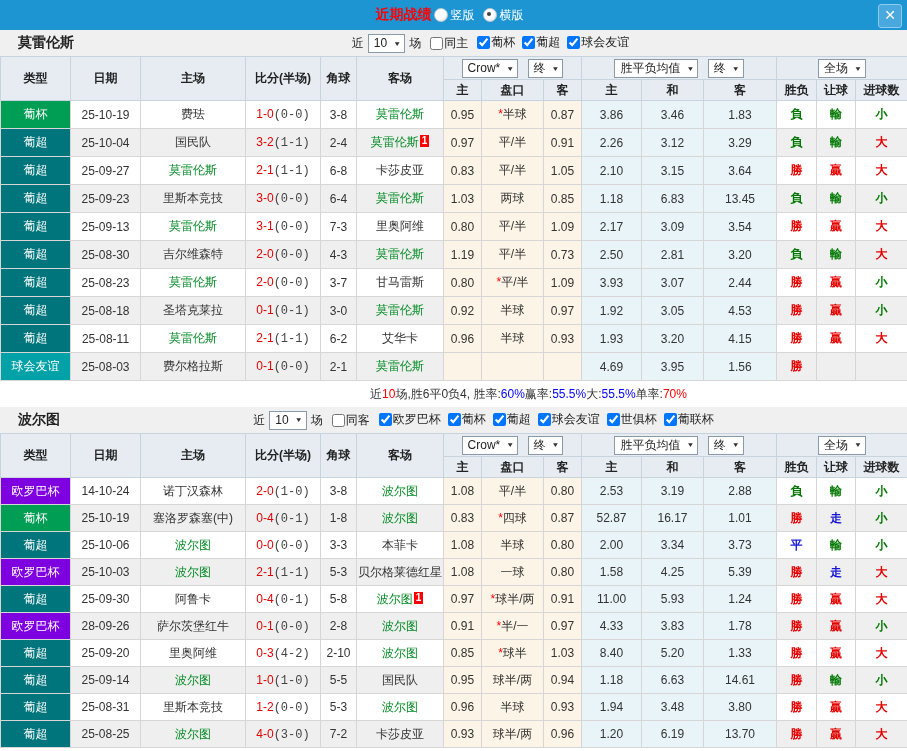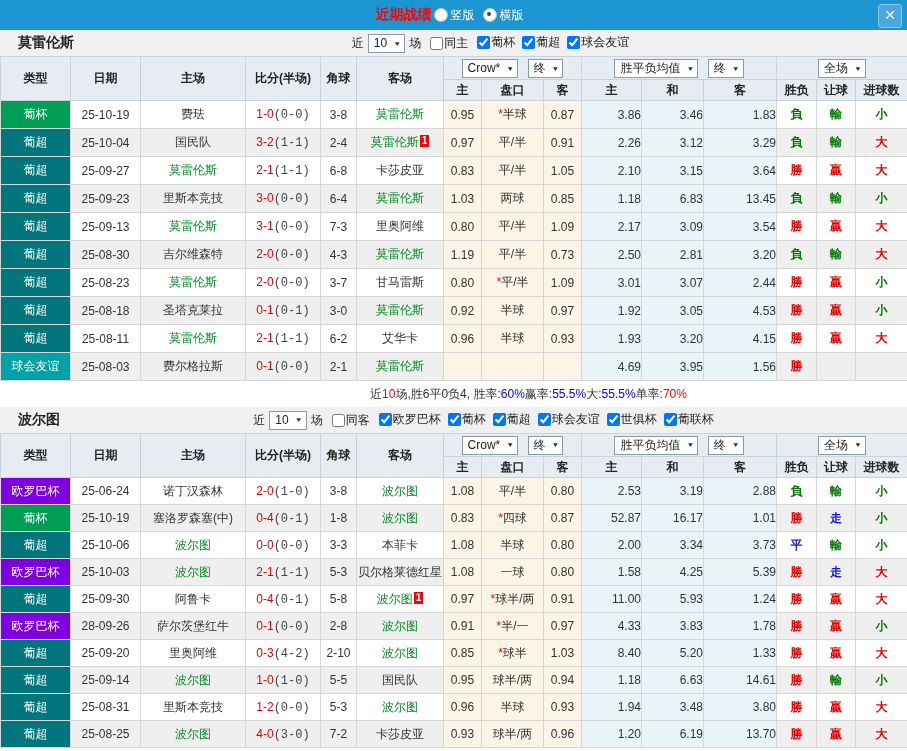--- a/index.html
+++ b/index.html
@@ -28,21 +28,21 @@
   th,td{border:1px solid #d6d6d6;text-align:center;padding:0;overflow:hidden;white-space:nowrap;}
   thead th{background:#e6ecf2;border-color:#c7d3dd;font-weight:bold;color:#222;}
   thead tr.group-row th{height:22px;}
   thead tr.sub-row th{height:20px;}
   .grp .sel{margin:0 3px;}
   tbody td{height:27px;}
   .s-1 tbody td{height:26px;}
   tr.odd  td.plain{background:#fff;}
   tr.even td.plain{background:#efefef;}
   td.cream{background:#fcf4e6;color:#333;}
-  td.blue{background:#e9f4f9;color:#333;text-align:right;}
+  td.blue{background:#e9f4f9;color:#333;}
   td.plain{color:#333;}
   .type-cell{color:#fff;}
   .tg{color:#008a22;}
   .ft{color:#e60000;}
   .ht{color:#444;font-family:Liberation Mono, monospace;}
   .star{color:#ff0000;}
   .num-badge{display:inline-block;background:#ff0000;color:#fff;font-size:10px;font-weight:bold;line-height:12px;padding:0 2px;margin-left:1px;vertical-align:text-top;}
   .res{font-weight:bold;}
   .c-r{color:#e60000;}
   .c-g{color:#007800;}
@@ -269,21 +269,21 @@
           <tr class="odd">
             <td class="type-cell" style="background: rgb(0, 118, 124);"><span>葡超</span></td>
             <td class="plain"><span>25-08-23</span></td>
             <td class="plain"><span class="tg">莫雷伦斯</span></td>
             <td class="plain"><span class="ft">2-0</span><span class="ht">(0-0)</span></td>
             <td class="plain"><span>3-7</span></td>
             <td class="plain"><span>甘马雷斯</span></td>
             <td class="cream"><span>0.80</span></td>
             <td class="cream"><span class="star">*</span><span>平/半</span></td>
             <td class="cream"><span>1.09</span></td>
-            <td class="blue"><span>3.01</span></td>
+            <td class="blue"><span>3.93</span></td>
             <td class="blue"><span>3.07</span></td>
             <td class="blue"><span>2.44</span></td>
             <td class="plain"><span class="res c-r">勝</span></td>
             <td class="plain"><span class="res c-r">贏</span></td>
             <td class="plain"><span class="res c-g">小</span></td>
           </tr>
           <tr class="even">
             <td class="type-cell" style="background: rgb(0, 118, 124);"><span>葡超</span></td>
             <td class="plain"><span>25-08-18</span></td>
             <td class="plain"><span>圣塔克莱拉</span></td>
@@ -446,21 +446,21 @@
           <th>和</th>
           <th>客</th>
           <th>胜负</th>
           <th>让球</th>
           <th>进球数</th>
         </tr>
       </thead>
       <tbody>
           <tr class="odd">
             <td class="type-cell" style="background: rgb(126, 0, 224);"><span>欧罗巴杯</span></td>
-            <td class="plain"><span>25-06-24</span></td>
+            <td class="plain"><span>14-10-24</span></td>
             <td class="plain"><span>诺丁汉森林</span></td>
             <td class="plain"><span class="ft">2-0</span><span class="ht">(1-0)</span></td>
             <td class="plain"><span>3-8</span></td>
             <td class="plain"><span class="tg">波尔图</span></td>
             <td class="cream"><span>1.08</span></td>
             <td class="cream"><span class="star"></span><span>平/半</span></td>
             <td class="cream"><span>0.80</span></td>
             <td class="blue"><span>2.53</span></td>
             <td class="blue"><span>3.19</span></td>
             <td class="blue"><span>2.88</span></td>

